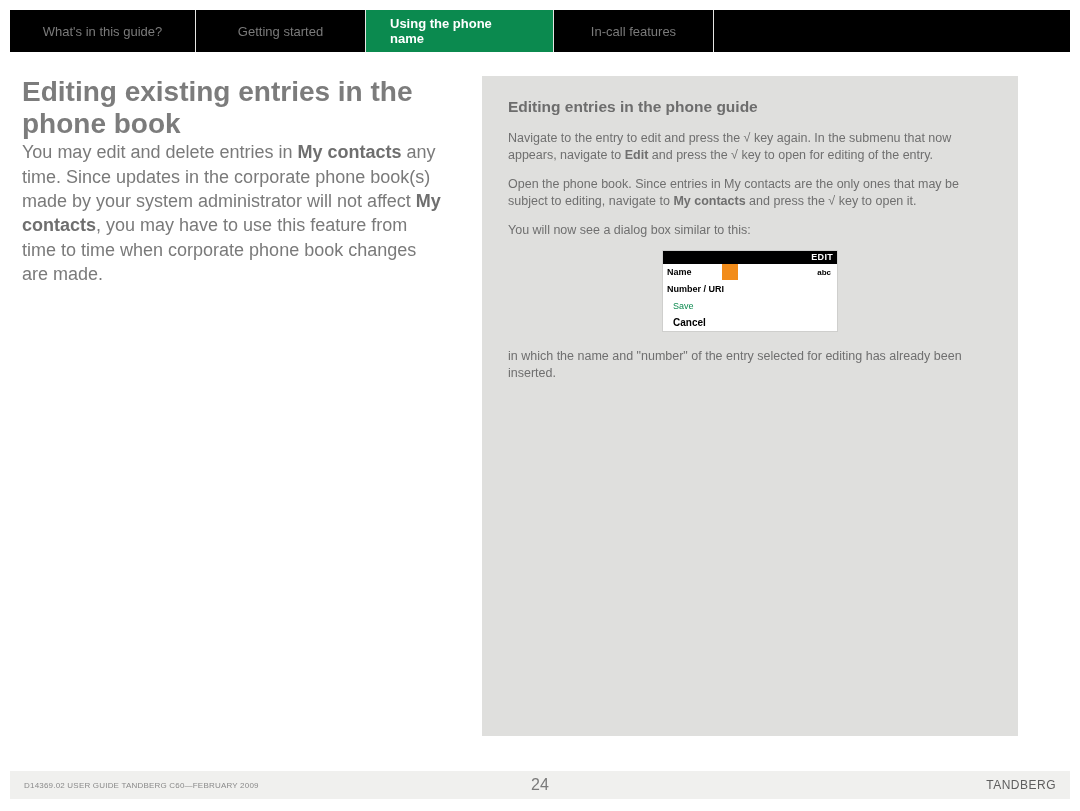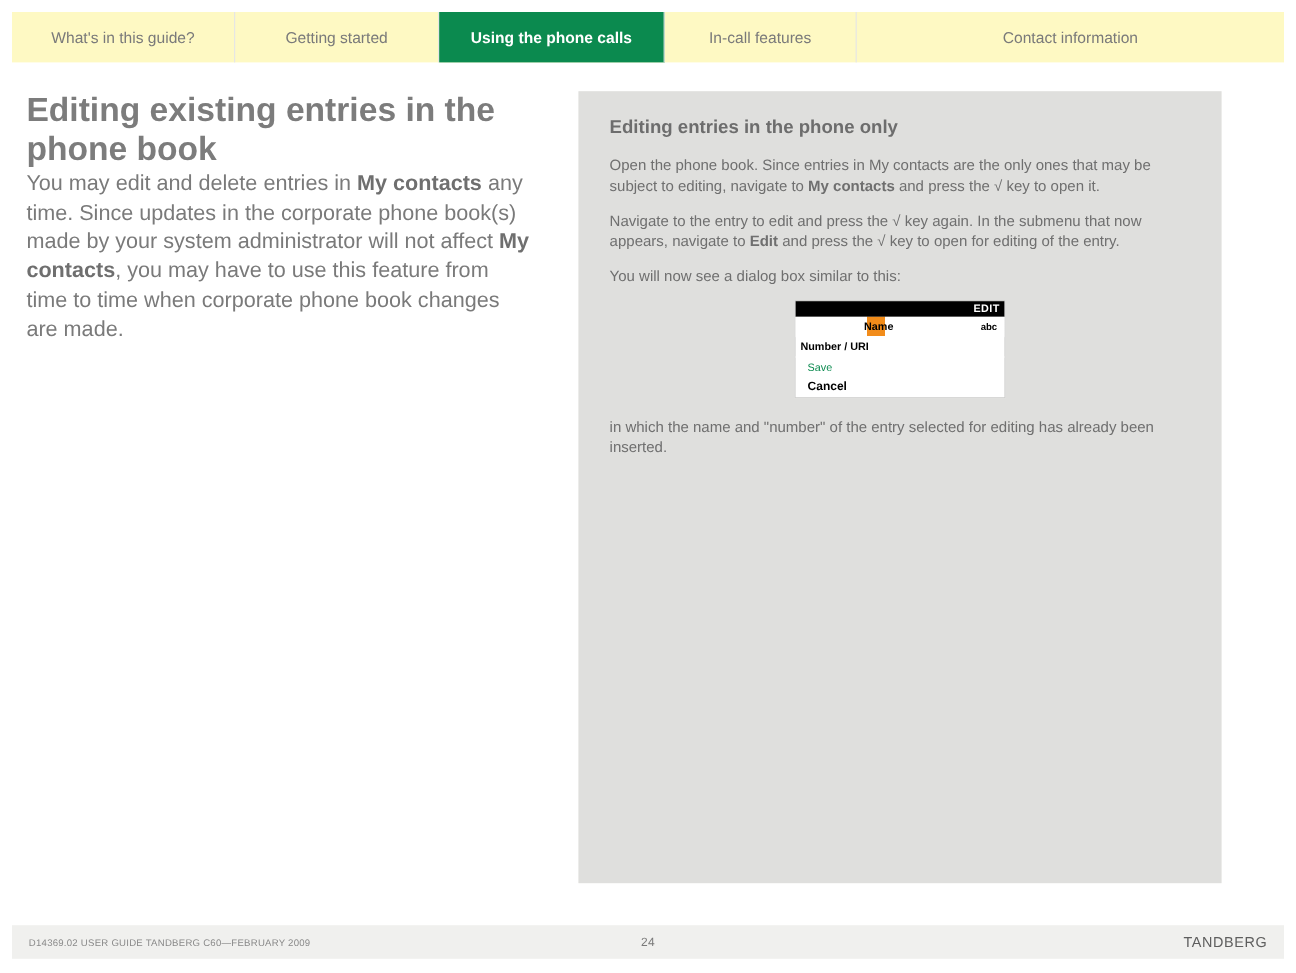--- a/index.html
+++ b/index.html
@@ -11,21 +11,21 @@
     position: relative;
     color: #6b6b6b;
   }
   .page {
     width: 1060px;
     margin: 0 auto;
     padding-top: 10px;
   }
   .nav {
     height: 42px;
-    background: #fef9c3;
+    background: #000000;
     display: flex;
     align-items: stretch;
     font-size: 13px;
     color: #7a7a7a;
   }
   .nav-item {
     display: flex;
     align-items: center;
     justify-content: center;
     border-right: 1px solid #e6e6e4;
@@ -108,21 +108,20 @@
   .dialog-row {
     display: flex;
     align-items: center;
     padding: 2px 4px;
     border-bottom: 1px solid #ffffff;
     position: relative;
     height: 17px;
   }
   .dialog-row.first {
     background: linear-gradient(to right, #ffffff 0%, #ffffff 34%, #f28c1a 34%, #f28c1a 43%, #ffffff 43%);
-    justify-content: center;
   }
   .dlabel { width: 60px; font-size: 9px; font-weight: bold; color:#000; }
   .dval-right {
     position: absolute;
     right: 6px;
     font-size: 8px;
     color: #000;
     font-weight: bold;
   }
   .dialog-action {
@@ -145,60 +144,59 @@
     padding: 0 14px;
     font-size: 8px;
     color: #8a8a8a;
     letter-spacing: 0.2px;
     gap: 11px;
   }
   .footer .page-num {
     position: absolute;
     left: 50%;
     transform: translateX(-50%);
-    font-size: 10px;
+    font-size: 16px;
     font-weight: normal;
     color: #7a7a7a;
   }
   .brand {
     font-size: 12px;
     font-weight: 400;
     letter-spacing: 0.5px;
     color: #5e5e5e;
   }
 </style>
 </head>
 <body>
 
 <div class="page">
   <div class="nav">
     <div class="nav-item w1">What's in this guide?</div>
     <div class="nav-item w2">Getting started</div>
-    <div class="nav-item w4 active">Using the phone calls</div>
+    <div class="nav-item w4 active">Using the phone name</div>
     <div class="nav-item w5">In-call features</div>
-    <div class="nav-item w6">Contact information</div>
   </div>
 
   <div class="content">
     <div class="left-col">
       <h1>Editing existing entries in the phone book</h1>
       <p class="body-text">
         <span>You may edit and delete entries in </span><b>My contacts</b><span> any time. Since updates in the corporate phone book(s) made by your system administrator will not affect </span><b>My contacts</b><span>, you may have to use this feature from time to time when corporate phone book changes are made.</span>
       </p>
     </div>
 
     <div class="right-col">
-      <h2>Editing entries in the phone only</h2>
+      <h2>Editing entries in the phone guide</h2>
+
+      <p class="rp">
+        <span>Navigate to the entry to edit and press the </span><span class="check">√</span><span> key again. In the submenu that now appears, navigate to </span><b>Edit</b><span> and press the </span><span class="check">√</span><span> key to open for editing of the entry.</span>
+      </p>
 
       <p class="rp">
         <span>Open the phone book. Since entries in My contacts are the only ones that may be subject to editing, navigate to </span><b>My contacts</b><span> and press the </span><span class="check">√</span><span> key to open it.</span>
-      </p>
-
-      <p class="rp">
-        <span>Navigate to the entry to edit and press the </span><span class="check">√</span><span> key again. In the submenu that now appears, navigate to </span><b>Edit</b><span> and press the </span><span class="check">√</span><span> key to open for editing of the entry.</span>
       </p>
 
       <p class="rp">You will now see a dialog box similar to this:</p>
 
       <div class="dialog-wrap">
         <div class="dialog">
           <div class="dialog-title">EDIT</div>
           <div class="dialog-row first">
             <span class="dlabel">Name</span>
             <span class="dval-right">abc</span>

